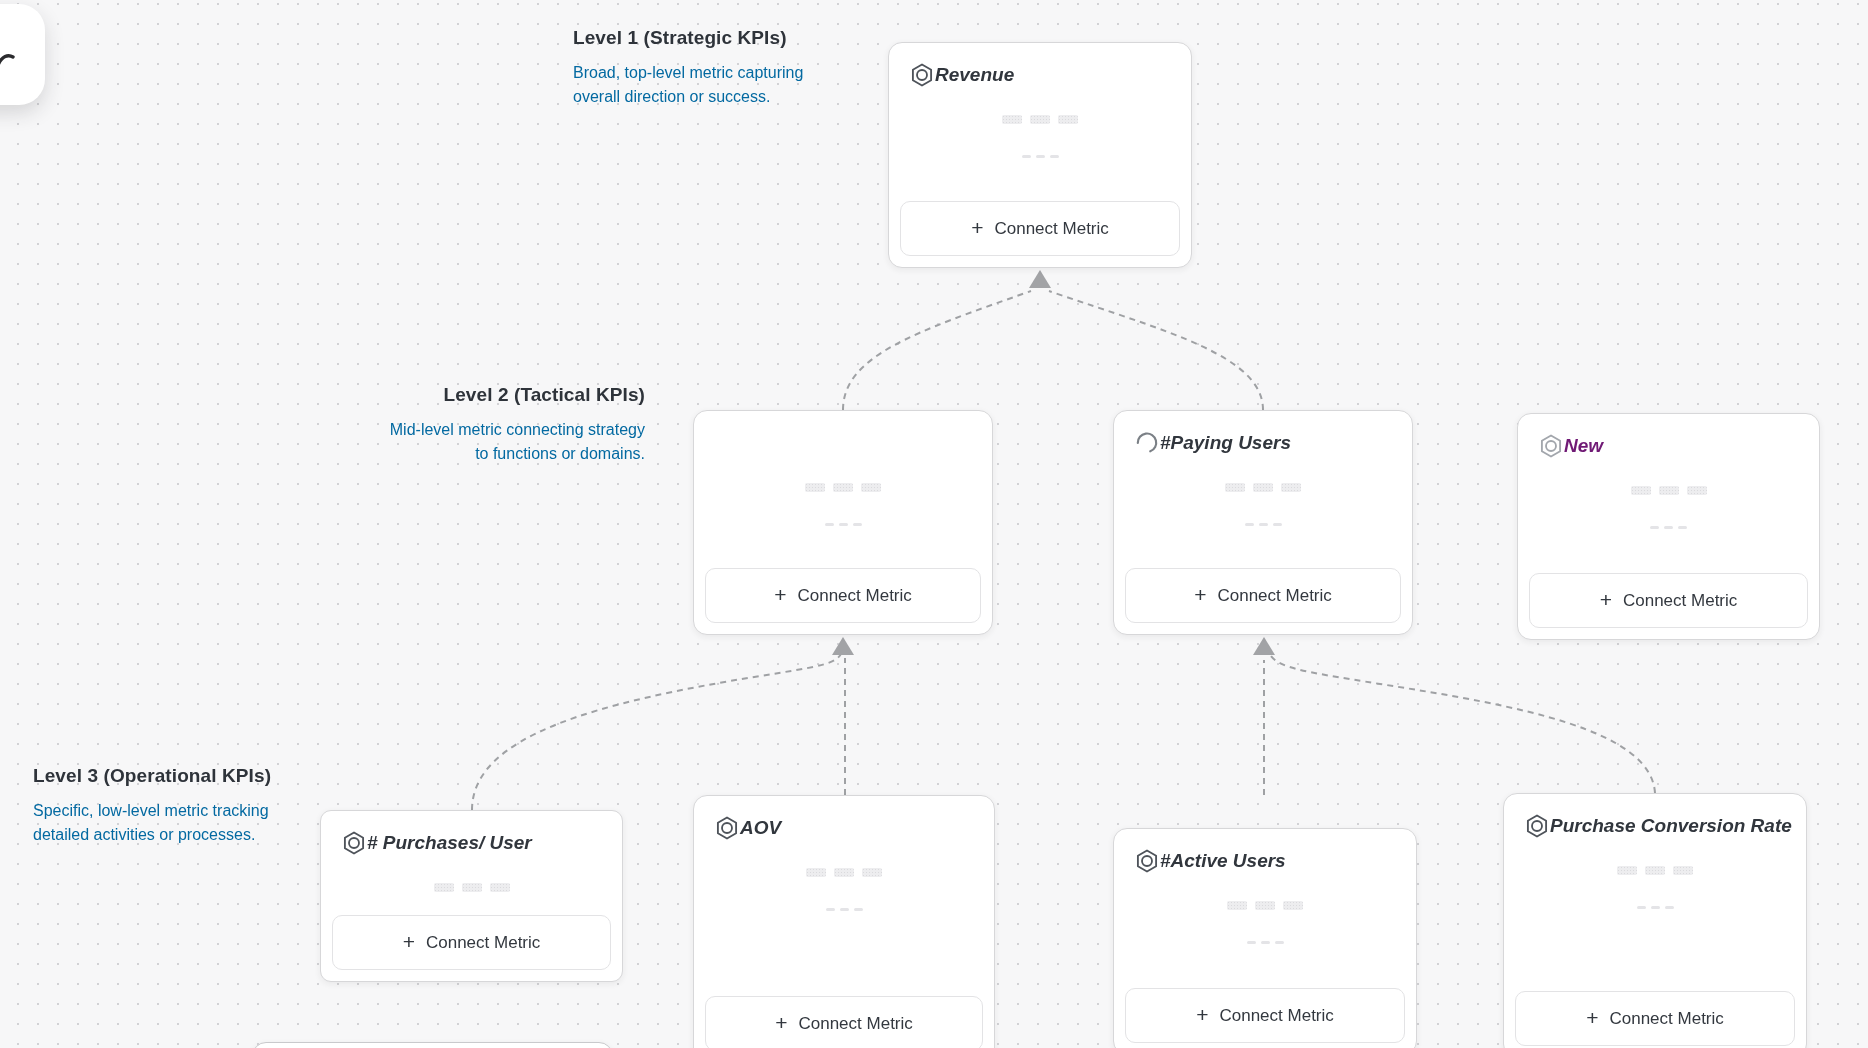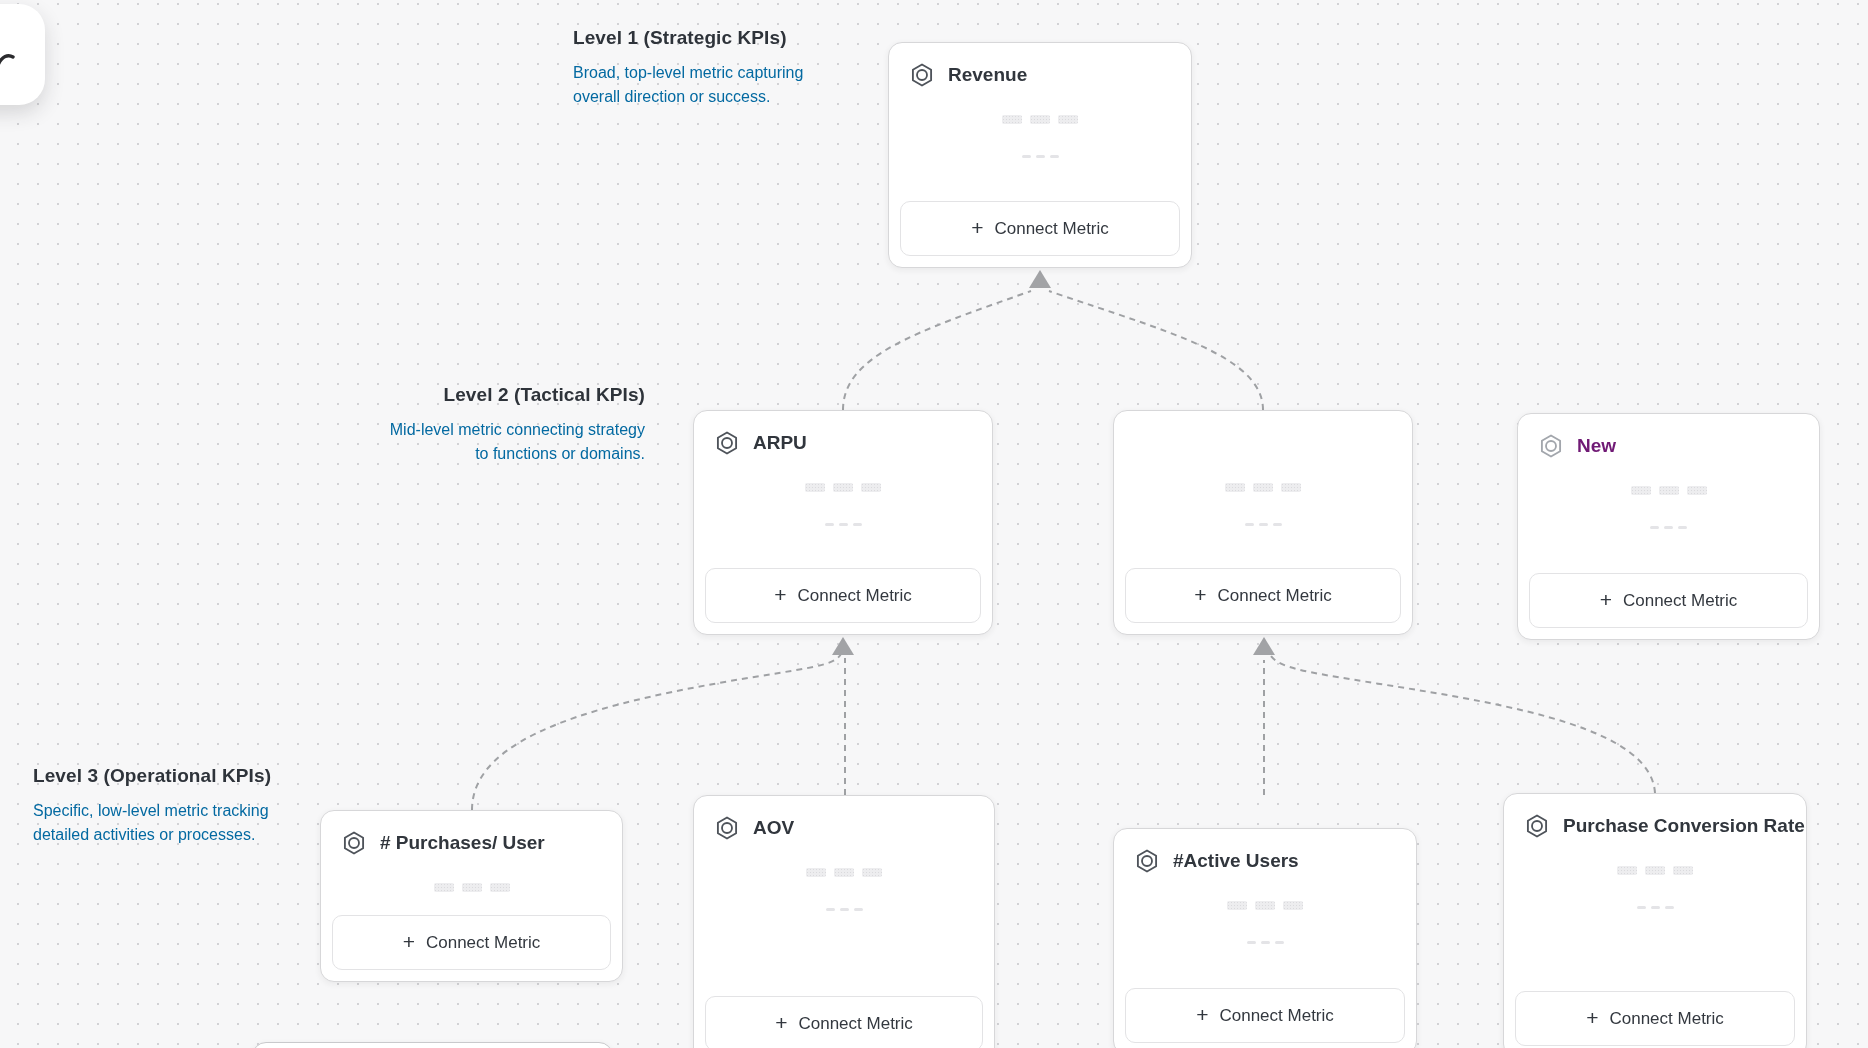--- a/index.html
+++ b/index.html
@@ -22,21 +22,21 @@
   .level p{
     margin:0;font-size:16px;line-height:24px;color:#0369a1;width:265px;
   }
 
   
   .card{
     position:absolute;background:#fff;border:1.5px solid #d7d7d9;border-radius:14px;
     box-shadow:0 2px 6px rgba(40,40,45,.07);box-sizing:border-box;
   }
   .card .hdr{
-    display:flex;align-items:center;gap:13px;padding:19px 20px 0 20px;
+    display:flex;align-items:center;padding:19px 20px 0 20px;font-style:italic;
   }
   .card .hdr .icon{width:26px;height:26px;flex:0 0 auto;color:#4e535a;display:block;}
   .card .hdr .title{font-size:19px;font-weight:600;color:#31363d;white-space:nowrap;}
   .card.draft .hdr .icon{color:#a2a6ac;}
   .card.draft .hdr .title{color:#701a75;font-weight:600;}
 
   .skel{position:absolute;left:0;right:0;top:72px;display:flex;flex-direction:column;align-items:center;gap:31px;}
   .skel .row{display:flex;gap:8px;}
   .skel .bar{
     width:20px;height:9px;border-radius:2px;background-color:#ededef;
@@ -122,47 +122,46 @@
             <span class="mini"></span>
       </div>
     </div>
     <button class="connect-btn">
       <span class="plus">+</span>
       <span class="lbl">Connect Metric</span>
     </button>
   </div>
 
   <div class="card" style="left: 693px; top: 410px; width: 300px; height: 225px;">
-    <div class="hdr">
-      <svg class="icon icon-hex" viewBox="0 0 24 24" width="26" height="26">
-        <path d="M12 2.3 L20.4 7.15 V16.85 L12 21.7 L3.6 16.85 V7.15 Z" fill="none" stroke="currentColor" stroke-width="1.7" stroke-linejoin="round"></path>
-        <circle cx="12" cy="12" r="4.6" fill="none" stroke="currentColor" stroke-width="1.7"></circle>
-      </svg>
-
-      <span class="title">ARPU</span>
-    </div>
     <div class="skel">
       <div class="row">
         <span class="bar"></span>
             <span class="bar"></span>
             <span class="bar"></span>
       </div>
       <div class="row" style="gap:5px;">
         <span class="mini"></span>
             <span class="mini"></span>
             <span class="mini"></span>
       </div>
     </div>
     <button class="connect-btn">
       <span class="plus">+</span>
       <span class="lbl">Connect Metric</span>
     </button>
   </div>
 
   <div class="card" style="left: 1113px; top: 410px; width: 300px; height: 225px;">
+    <div class="hdr">
+
+      <svg class="icon icon-spin" viewBox="0 0 24 24" width="26" height="26" style="display: block; color: rgb(123, 128, 134);">
+        <path d="M3.5 12 A8.5 8.5 0 1 1 15 19.7" fill="none" stroke="currentColor" stroke-width="2" stroke-linecap="round"></path>
+      </svg>
+      <span class="title">#Paying Users</span>
+    </div>
     <div class="skel">
       <div class="row">
         <span class="bar"></span>
             <span class="bar"></span>
             <span class="bar"></span>
       </div>
       <div class="row" style="gap:5px;">
         <span class="mini"></span>
             <span class="mini"></span>
             <span class="mini"></span>
@@ -194,21 +193,21 @@
             <span class="mini"></span>
             <span class="mini"></span>
       </div>
     </div>
     <button class="connect-btn">
       <span class="plus">+</span>
       <span class="lbl">Connect Metric</span>
     </button>
   </div>
 
-  <div class="card" style="left: 320px; top: 810px; width: 303px; height: 172px;">
+  <div class="card" style="left: 320px; top: 810px; width: 303px; height: 172px; border-radius: 11px;">
     <div class="hdr">
       <svg class="icon icon-hex" viewBox="0 0 24 24" width="26" height="26">
         <path d="M12 2.3 L20.4 7.15 V16.85 L12 21.7 L3.6 16.85 V7.15 Z" fill="none" stroke="currentColor" stroke-width="1.7" stroke-linejoin="round"></path>
         <circle cx="12" cy="12" r="4.6" fill="none" stroke="currentColor" stroke-width="1.7"></circle>
       </svg>
 
       <span class="title"># Purchases/ User</span>
     </div>
     <div class="skel">
       <div class="row">

